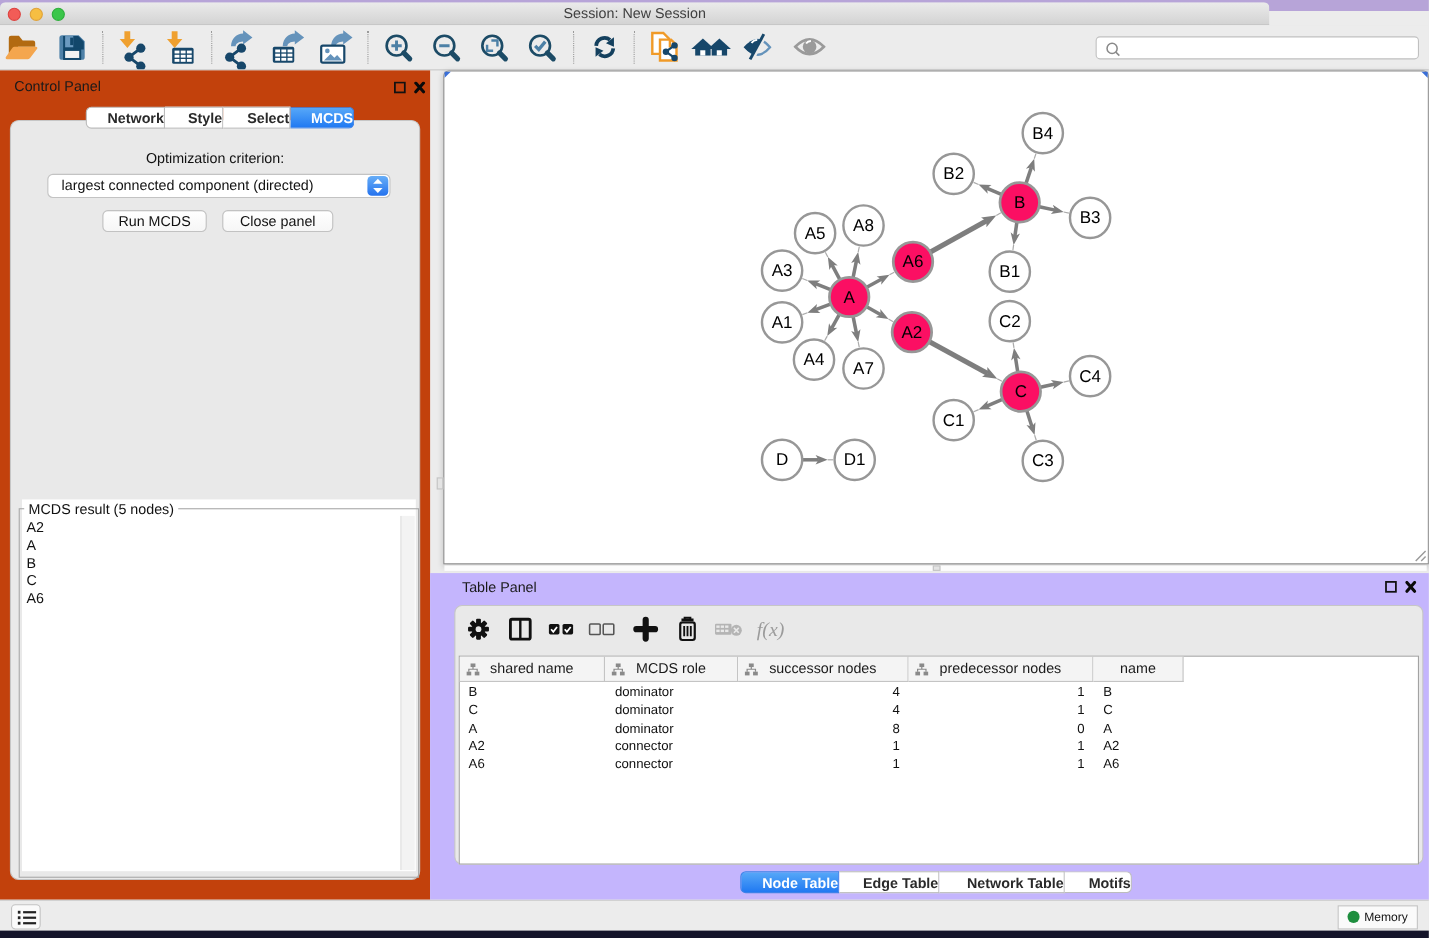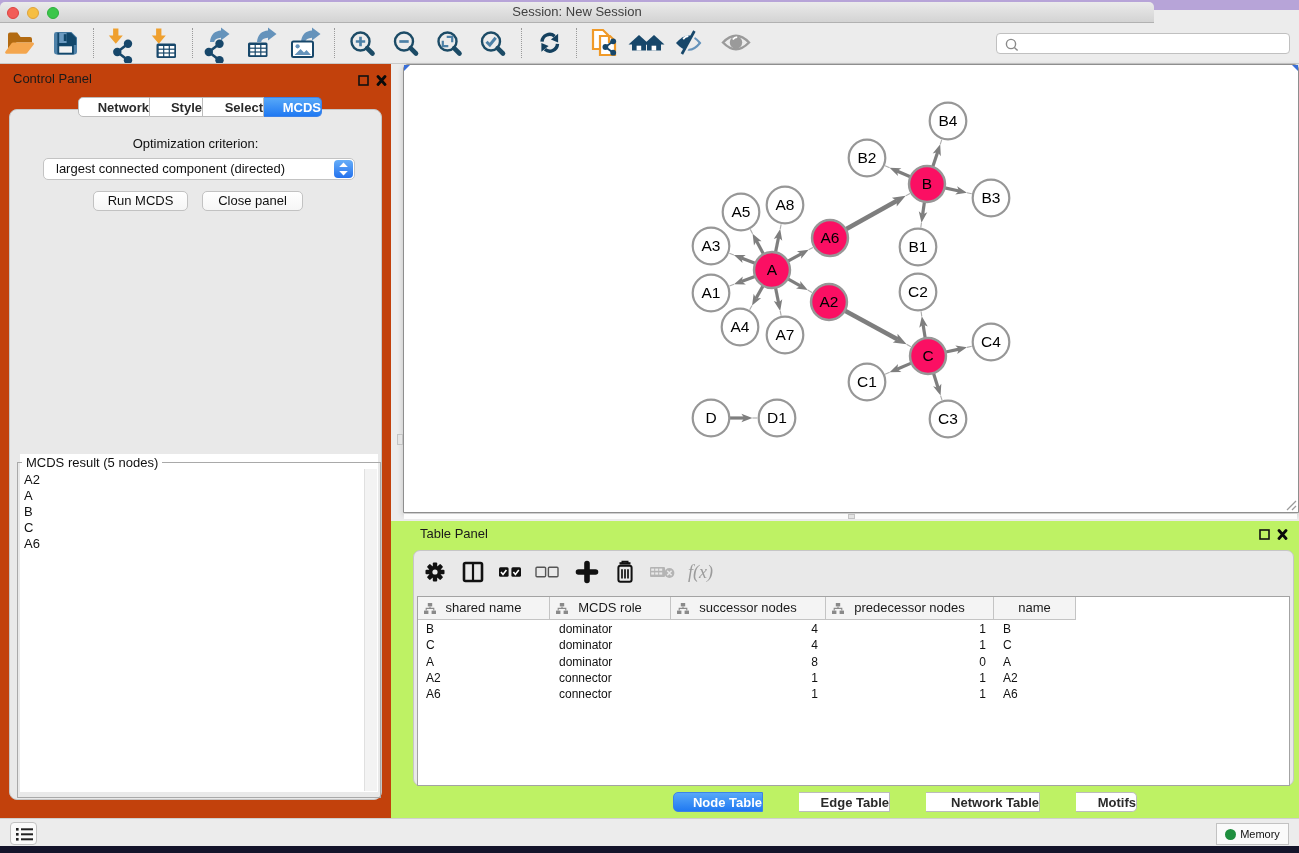--- a/index.html
+++ b/index.html
@@ -49,35 +49,35 @@
   border-left:1px solid #e0e0e0; }
 
 #netwin { left:403px; top:64px; width:896px; height:449px; background:#fff;
   border:1px solid #8e8e8e; border-radius:5px 5px 0 0; box-shadow:0 2px 6px rgba(0,0,0,0.18); }
 #nettitle { position:absolute; left:0; top:0; right:0; height:22px;
   background:linear-gradient(#ececec,#d5d5d5); border-bottom:1px solid #b3b3b3;
   border-radius:5px 5px 0 0; }
 #nettitle .title { position:absolute; left:0; right:0; top:3px; text-align:center;
   font-size:13px; color:#333; }
 
-#tpanel { left:391px; top:521px; width:908px; height:297px; background:#bef264; }
+#tpanel { left:391px; top:521px; width:908px; height:297px; background:#c4b5fd; }
 #tpTitle { left:29px; top:5px; font-size:13px; color:#1a1a1a; position:absolute; }
 #tpInner { position:absolute; left:22px; top:29px; width:881px; height:236px;
   background:#e9e9e9; border:1px solid #c6c6c6; border-radius:7px; }
 #ttable { position:absolute; left:26px; top:75px; width:873px; height:190px;
   background:#fff; border:1px solid #a3a3a3; }
 #thead { position:absolute; left:0; top:0; right:0; height:23px;
   font-size:13px; color:#1a1a1a; }
 .hcell { position:absolute; top:0; height:23px; border-right:1px solid #c4c4c4;
   border-bottom:1px solid #c4c4c4; background:#f4f4f4; text-align:center; line-height:22px; }
 .trow { position:absolute; font-size:12px; color:#111; height:16px; line-height:16px; width:100%; }
 .tcell { position:absolute; }
 .num { text-align:right; }
 
-#btabs { position:absolute; left:282px; top:271px; display:flex;gap:36px; }
+#btabs { position:absolute; left:282px; top:271px; display:flex; }
 
 #statusbar { left:0; top:818px; width:1299px; height:28px; background:#ececec;
   border-top:1px solid #cfcfcf; }
 #deskBottom { left:0; top:846px; width:1299px; height:7px; background:#14142a; }
 #statusBtn { position:absolute; left:10px; top:3px; width:27px; height:23px;
   background:#fafafa; border:1px solid #c2c2c2; border-radius:4px; }
 #memBtn { position:absolute; right:10px; top:4px; width:73px; height:22px;
   background:#fafafa; border:1px solid #c2c2c2; font-size:11px; color:#111;
   line-height:20px; text-align:center; }
 .winbtns { position:absolute; right:13px; top:7px; }

